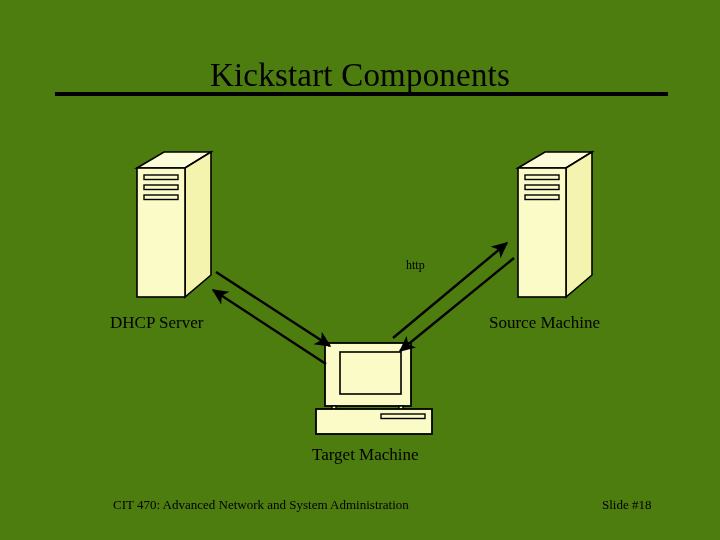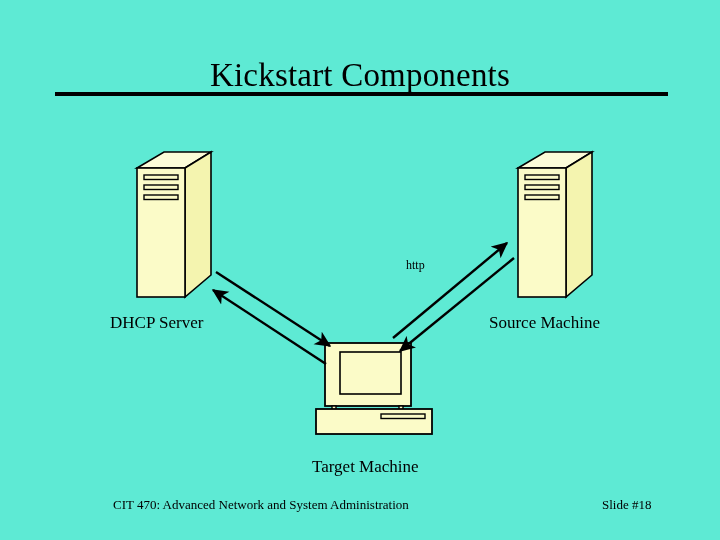--- a/index.html
+++ b/index.html
@@ -4,21 +4,21 @@
 <style>
   html, body {
     margin: 0;
     padding: 0;
     background: #ffffff;
   }
   #slide {
     position: relative;
     width: 720px;
     height: 540px;
-    background: #5eead4;
+    background: #4d7c0f;
     overflow: hidden;
     font-family: "Liberation Serif", "DejaVu Serif", serif;
     color: #000000;
   }
   #slide-title {
     position: absolute;
     left: 0;
     top: 33px;
     width: 720px;
     text-align: center;
@@ -54,21 +54,20 @@
     left: 110px;
     top: 313px;
   }
   #label-source-machine {
     left: 489px;
     top: 313px;
   }
   #label-target-machine {
     left: 312px;
     top: 445px;
-    margin-top: 12px;
   }
   #label-http {
     left: 406px;
     top: 255px;
     font-size: 12px;
   }
   .footer-text {
     position: absolute;
     font-size: 13px;
     line-height: 15px;

